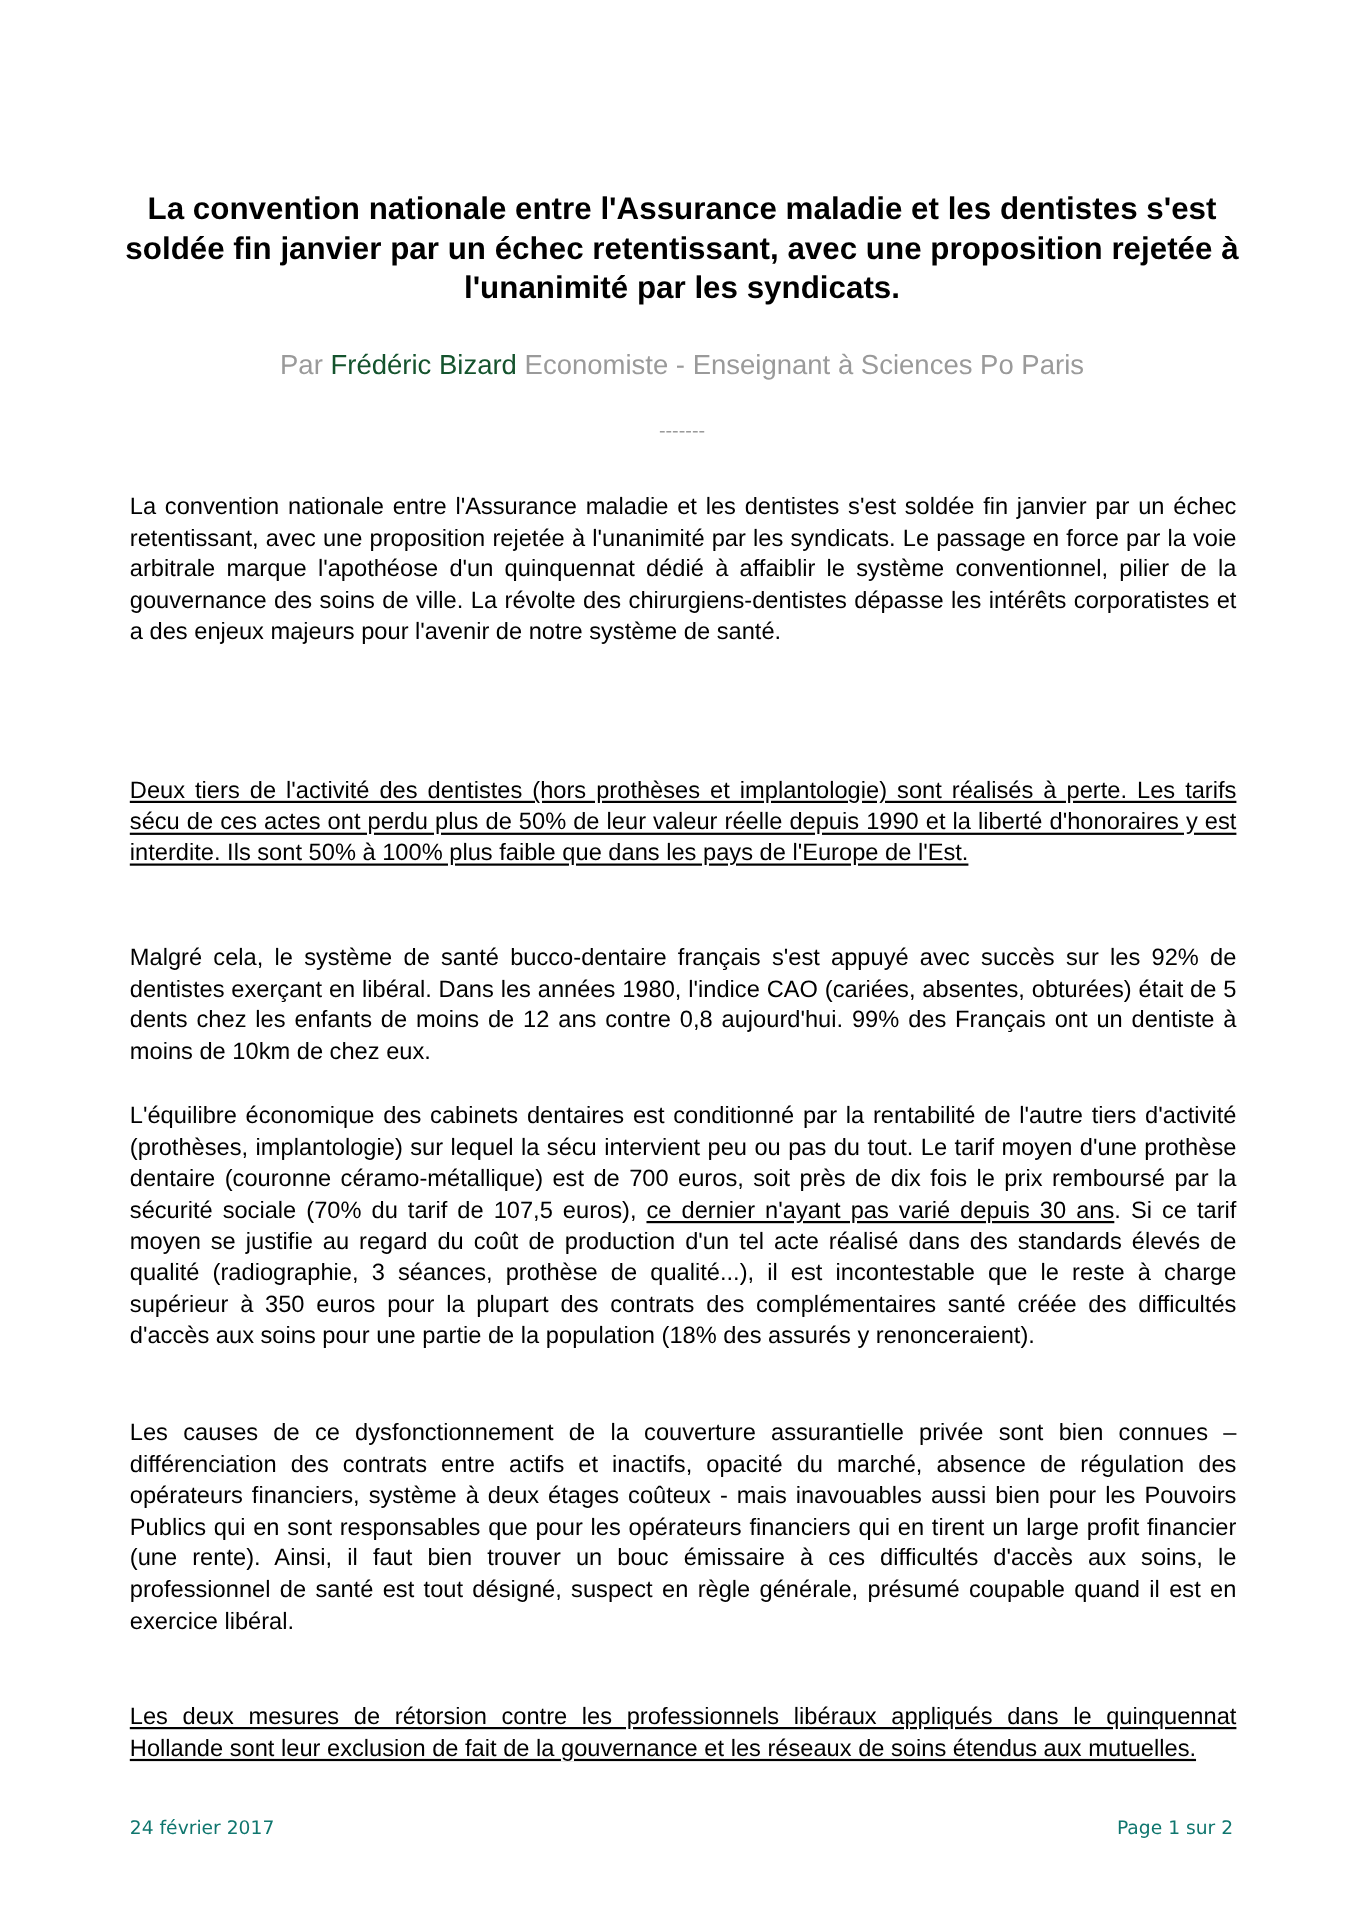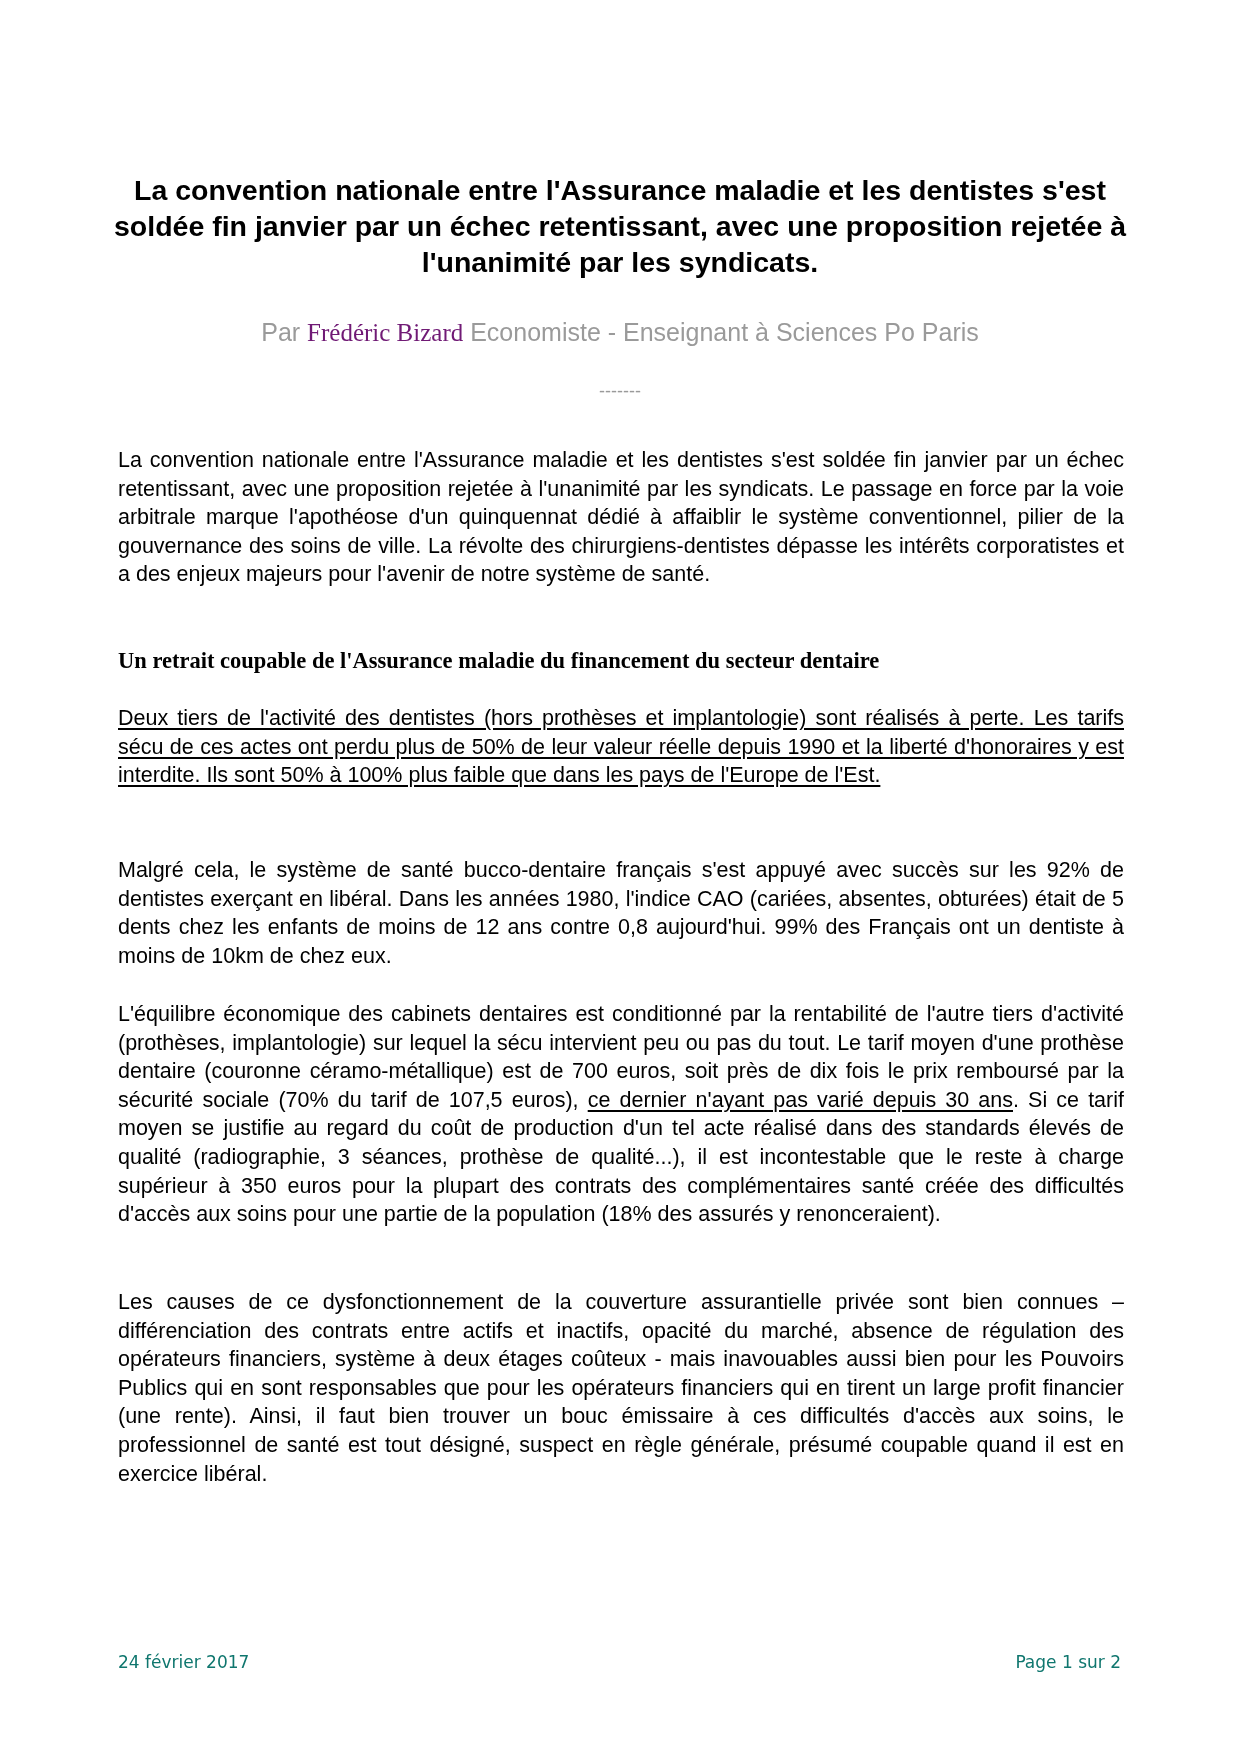--- a/index.html
+++ b/index.html
@@ -1,21 +1,21 @@
 <!DOCTYPE html>
 <html><head>
   <meta charset="utf-8">
   <style>
     html, body { margin: 0; padding: 0; background: #ffffff; }
     body { width: 1240px; height: 1754px; position: relative; overflow: hidden; font-family: "Liberation Sans", sans-serif; color: #000; }
     .page { position: absolute; left: 0; top: 0; width: 1240px; height: 1754px; }
     .title { position: absolute; left: 0; top: 88px; width: 1240px; text-align: center; font-family: "Liberation Sans", sans-serif; font-weight: bold; font-size: 43px; letter-spacing: -0.2px; margin: 0; }
     .subtitle { position: absolute; left: 100px; top: 172px; width: 1040px; text-align: center; font-weight: bold; font-size: 28.5px; line-height: 36px; margin: 0; }
     .byline { position: absolute; left: 0; top: 318px; width: 1240px; text-align: center; font-size: 25px; color: #9a9a9a; }
-    .byline .author { color: #701a75; font-family: Liberation Serif, serif; }
+    .byline .author { color: #14532d; }
     .separator { position: absolute; left: 0; top: 381px; width: 1240px; text-align: center; font-size: 18px; color: #9a9a9a; letter-spacing: 0; }
     .body-text { position: absolute; left: 118px; width: 1006px; font-size: 21.5px; line-height: 28.6px; text-align: justify; margin: 0; }
     .body-text.u { text-decoration: underline; text-underline-offset: 3px; }
     .u-span { text-decoration: underline; text-underline-offset: 3px; }
     .section-heading { position: absolute; left: 118px; top: 648px; width: 1006px; font-family: "Liberation Serif", serif; font-weight: bold; font-size: 22.5px; margin: 0; }
     .footer { position: absolute; top: 1652px; font-family: "DejaVu Sans", sans-serif; font-size: 17px; color: #0f766e; }
     .footer.left { left: 118px; }
     .footer.right { right: 119px; }
     #p1 { top: 446px; }
     #p2 { top: 704px; }
@@ -31,26 +31,26 @@
   <h2 class="subtitle">La convention nationale entre l'Assurance maladie et les dentistes s'est soldée fin janvier par un échec retentissant, avec une proposition rejetée à l'unanimité par les syndicats.</h2>
 
   <div class="byline">
     <span>Par </span><span class="author">Frédéric Bizard</span><span> Economiste - Enseignant à Sciences Po Paris</span>
   </div>
 
   <div class="separator">-------</div>
 
   <p id="p1" class="body-text">La convention nationale entre l'Assurance maladie et les dentistes s'est soldée fin janvier par un échec retentissant, avec une proposition rejetée à l'unanimité par les syndicats. Le passage en force par la voie arbitrale marque l'apothéose d'un quinquennat dédié à affaiblir le système conventionnel, pilier de la gouvernance des soins de ville. La révolte des chirurgiens-dentistes dépasse les intérêts corporatistes et a des enjeux majeurs pour l'avenir de notre système de santé.</p>
 
-  <h3 class="section-heading">Un retrait coupable de l'Assurance maladie du financement du secteur dentaire</h3>
 
   <p id="p2" class="body-text u">Deux tiers de l'activité des dentistes (hors prothèses et implantologie) sont réalisés à perte. Les tarifs sécu de ces actes ont perdu plus de 50% de leur valeur réelle depuis 1990 et la liberté d'honoraires y est interdite. Ils sont 50% à 100% plus faible que dans les pays de l'Europe de l'Est.</p>
 
   <p id="p3" class="body-text">Malgré cela, le système de santé bucco-dentaire français s'est appuyé avec succès sur les 92% de dentistes exerçant en libéral. Dans les années 1980, l'indice CAO (cariées, absentes, obturées) était de 5 dents chez les enfants de moins de 12 ans contre 0,8 aujourd'hui. 99% des Français ont un dentiste à moins de 10km de chez eux.</p>
 
   <p id="p4" class="body-text"><span>L'équilibre économique des cabinets dentaires est conditionné par la rentabilité de l'autre tiers d'activité (prothèses, implantologie) sur lequel la sécu intervient peu ou pas du tout. Le tarif moyen d'une prothèse dentaire (couronne céramo-métallique) est de 700 euros, soit près de dix fois le prix remboursé par la sécurité sociale (70% du tarif de 107,5 euros), </span><span class="u-span">ce dernier n'ayant pas varié depuis 30 ans</span><span>. Si ce tarif moyen se justifie au regard du coût de production d'un tel acte réalisé dans des standards élevés de qualité (radiographie, 3 séances, prothèse de qualité...), il est incontestable que le reste à charge supérieur à 350 euros pour la plupart des contrats des complémentaires santé créée des difficultés d'accès aux soins pour une partie de la population (18% des assurés y renonceraient).</span></p>
 
   <p id="p5" class="body-text">Les causes de ce dysfonctionnement de la couverture assurantielle privée sont bien connues – différenciation des contrats entre actifs et inactifs, opacité du marché, absence de régulation des opérateurs financiers, système à deux étages coûteux - mais inavouables aussi bien pour les Pouvoirs Publics qui en sont responsables que pour les opérateurs financiers qui en tirent un large profit financier (une rente). Ainsi, il faut bien trouver un bouc émissaire à ces difficultés d'accès aux soins, le professionnel de santé est tout désigné, suspect en règle générale, présumé coupable quand il est en exercice libéral.</p>
 
+  <p id="p6" class="body-text u">Les deux mesures de rétorsion contre les professionnels libéraux appliqués dans le quinquennat Hollande sont leur exclusion de fait de la gouvernance et les réseaux de soins étendus aux mutuelles.</p>
 
   <div class="footer left">24 février 2017</div>
   <div class="footer right">Page 1 sur 2</div>
 </div>
 
 </body></html>

